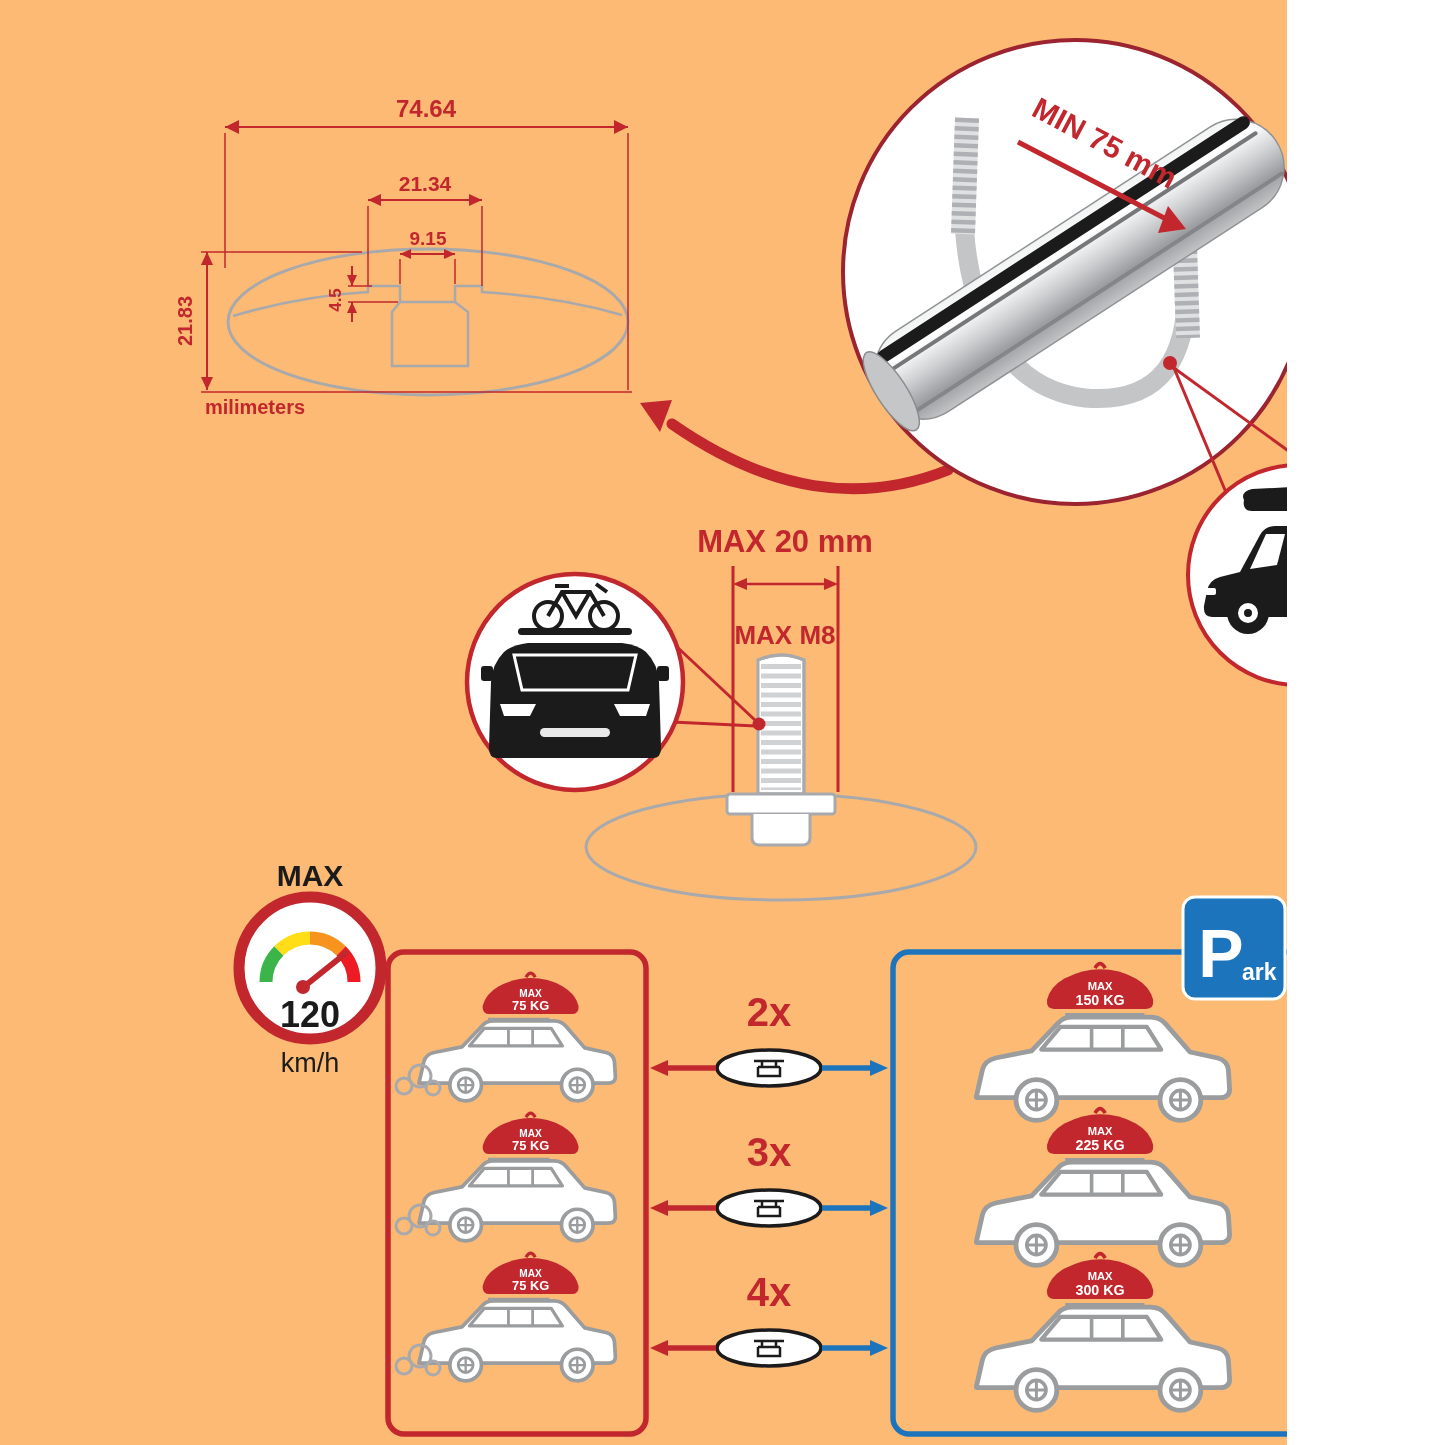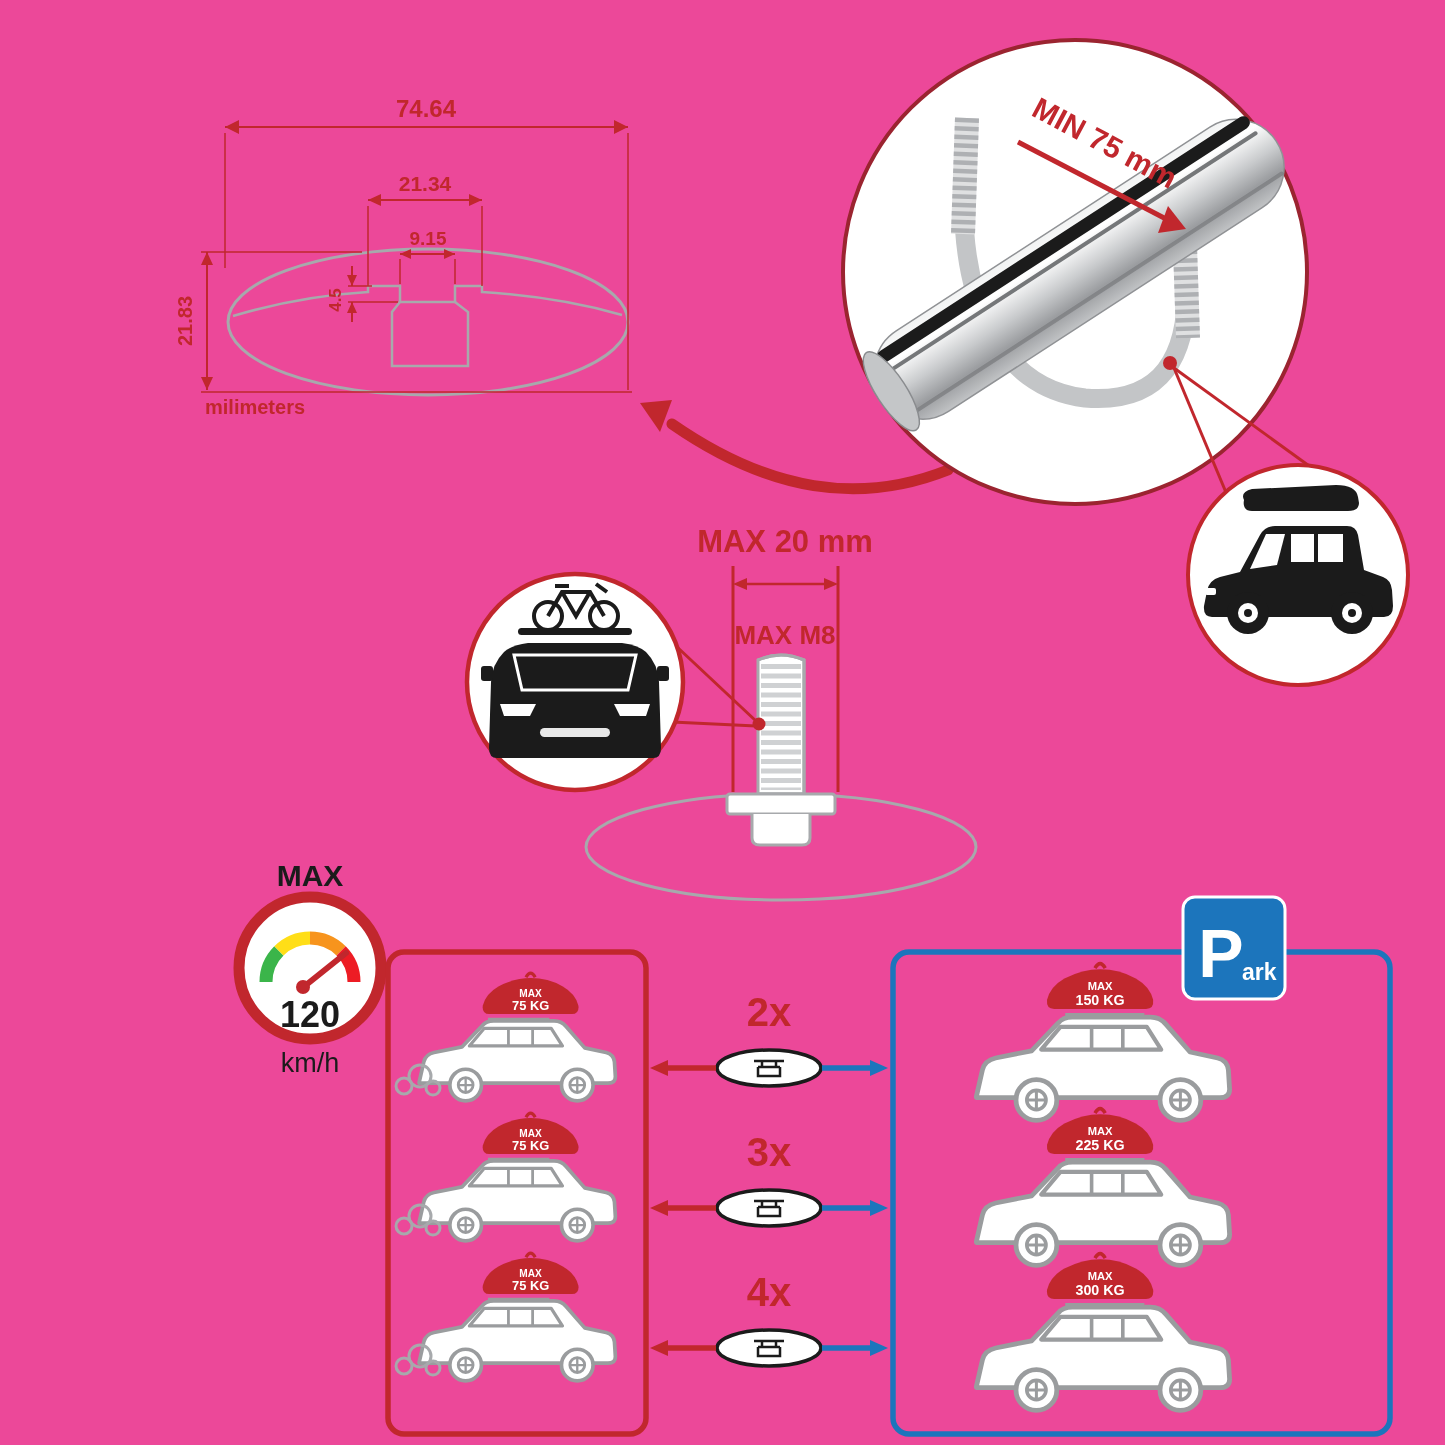--- a/index.html
+++ b/index.html
@@ -1,16 +1,16 @@
 <!DOCTYPE html>
 <html><head>
 <meta charset="utf-8">
 <style>
   html,body{margin:0;padding:0;background:#ffffff;}
-  #canvas{position:relative;width:1445px;height:1445px;background:#ec4899;overflow:hidden;
+  #canvas{position:relative;width:1287px;height:1445px;background:#fdba74;overflow:hidden;
           font-family:"Liberation Sans","DejaVu Sans",sans-serif;}
   #art{position:absolute;left:0;top:0;}
   text{font-family:"Liberation Sans","DejaVu Sans",sans-serif;}
   .dim{fill:#C1272D;font-weight:bold;}
   .gray-draw{stroke:#A7A9AC;fill:none;}
   .black-label{fill:#1b1b1b;font-weight:bold;}
   .bag-title{fill:#fff;font-weight:bold;font-size:11px;text-anchor:middle;}
   .bag-value{fill:#fff;font-weight:bold;font-size:14px;text-anchor:middle;}
   .mult{fill:#C1272D;font-weight:bold;font-size:40px;text-anchor:middle;}
 </style>

